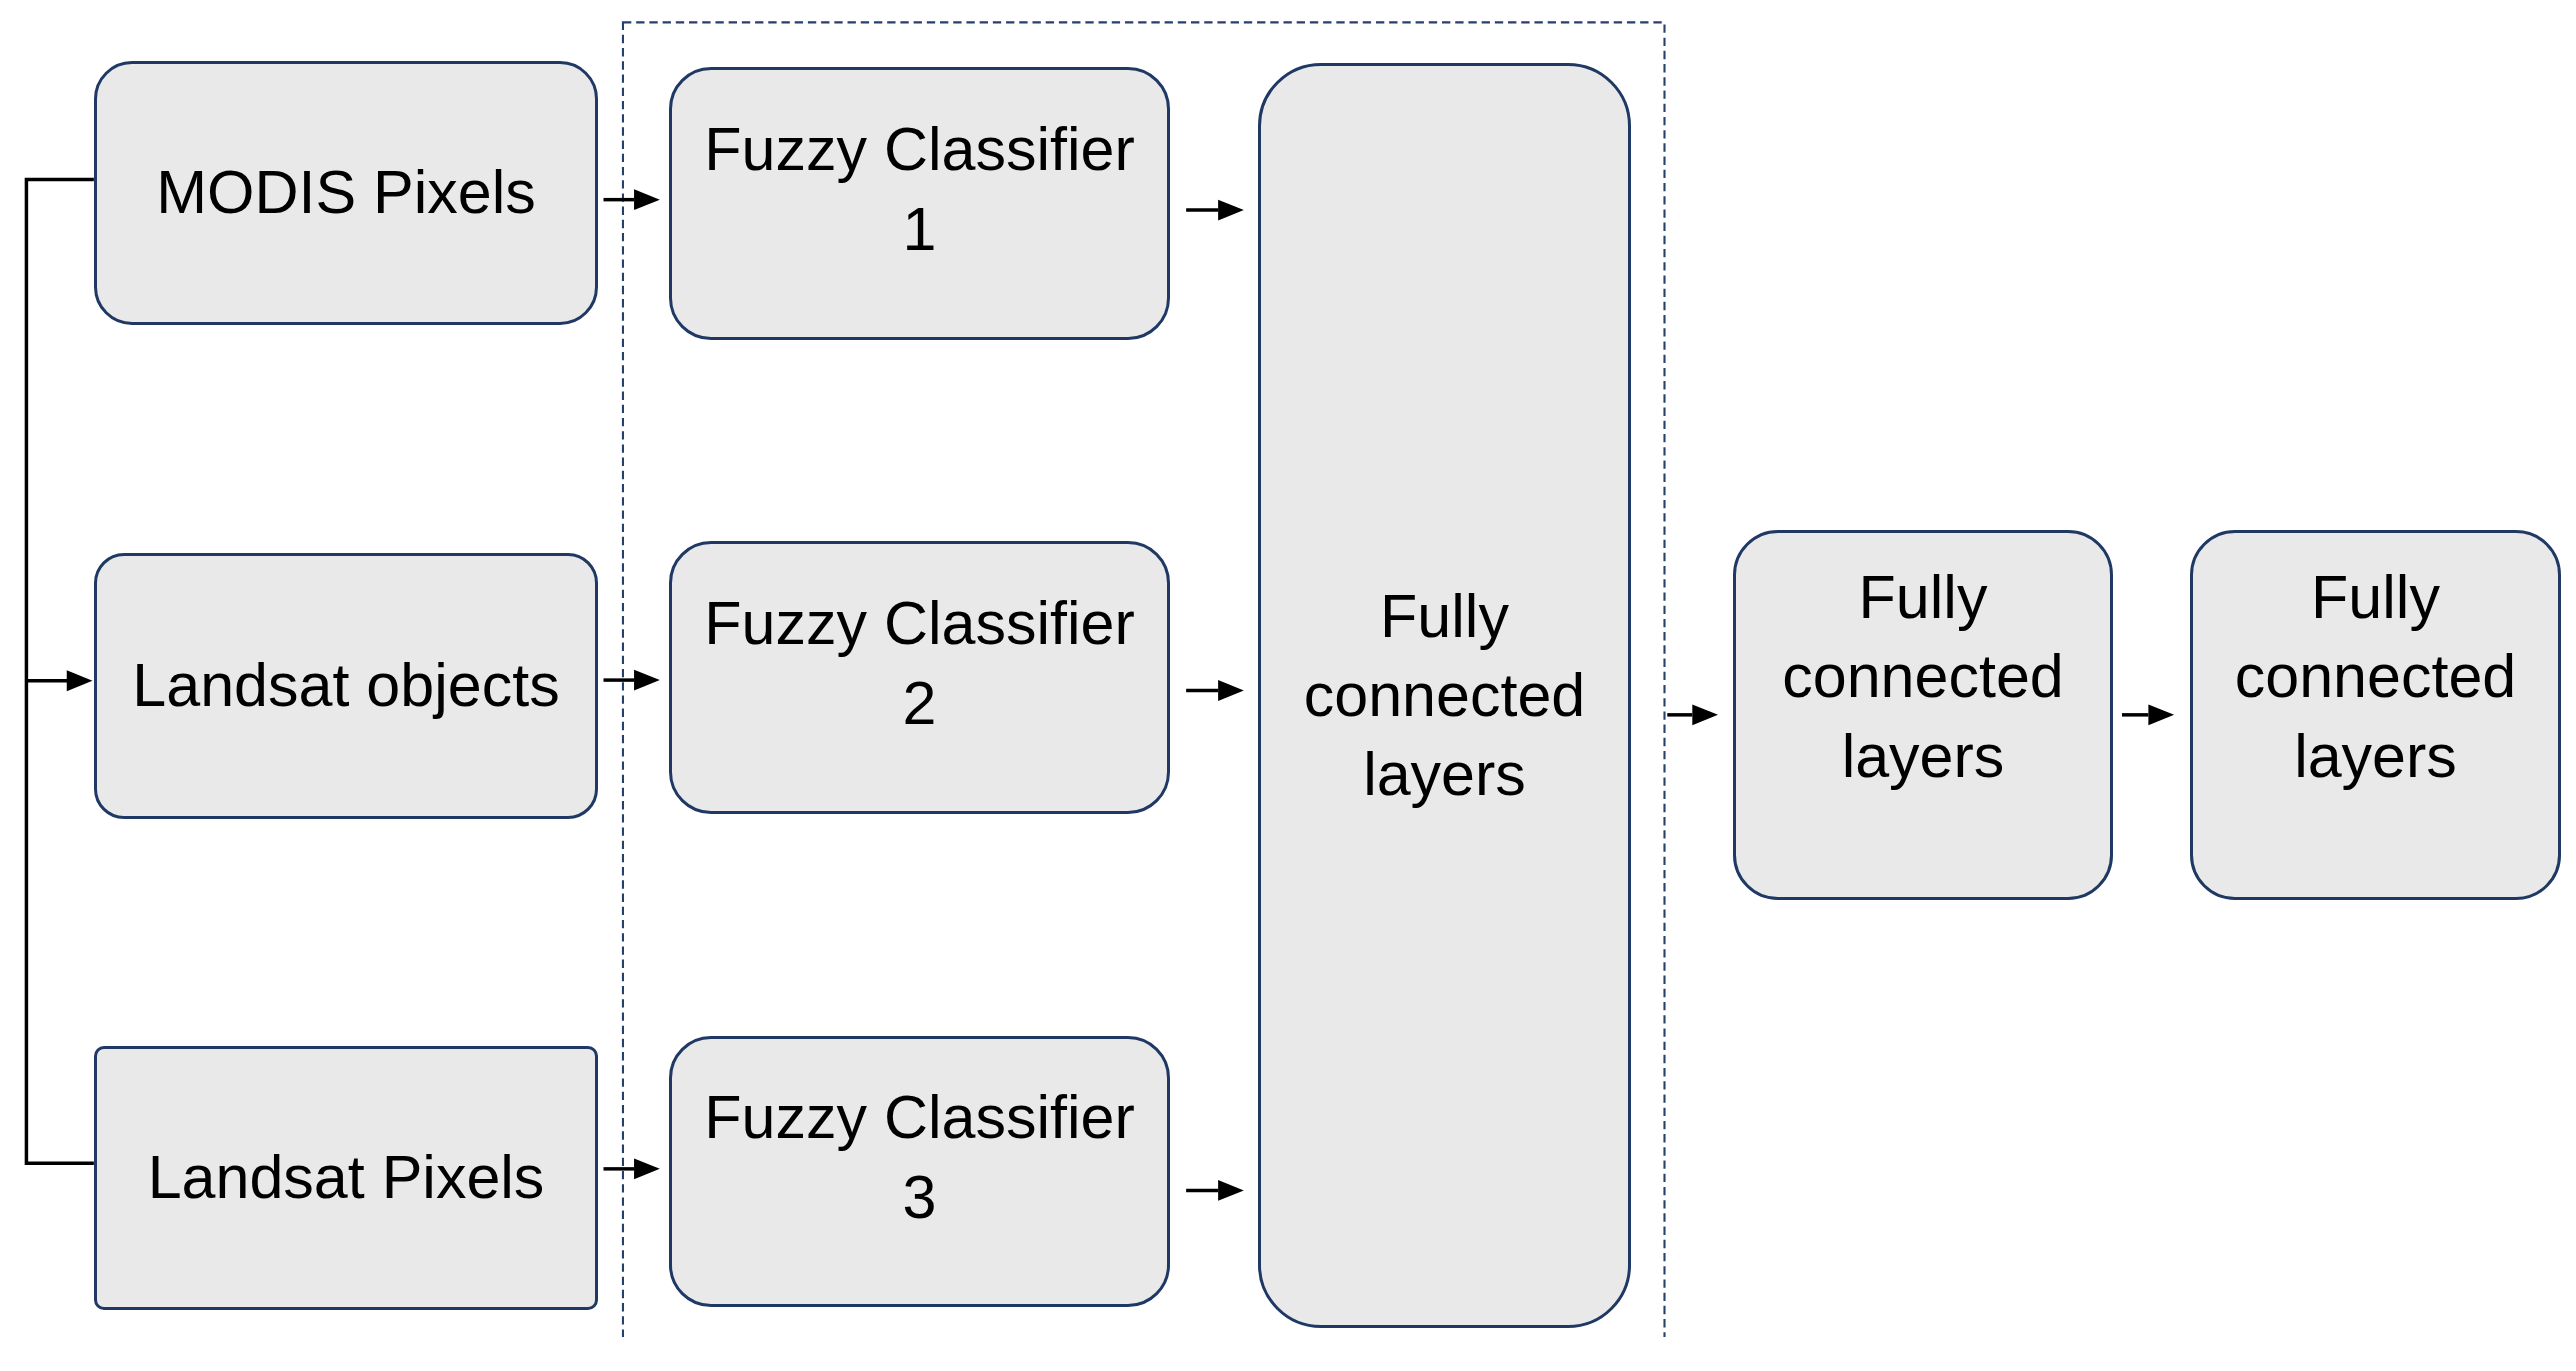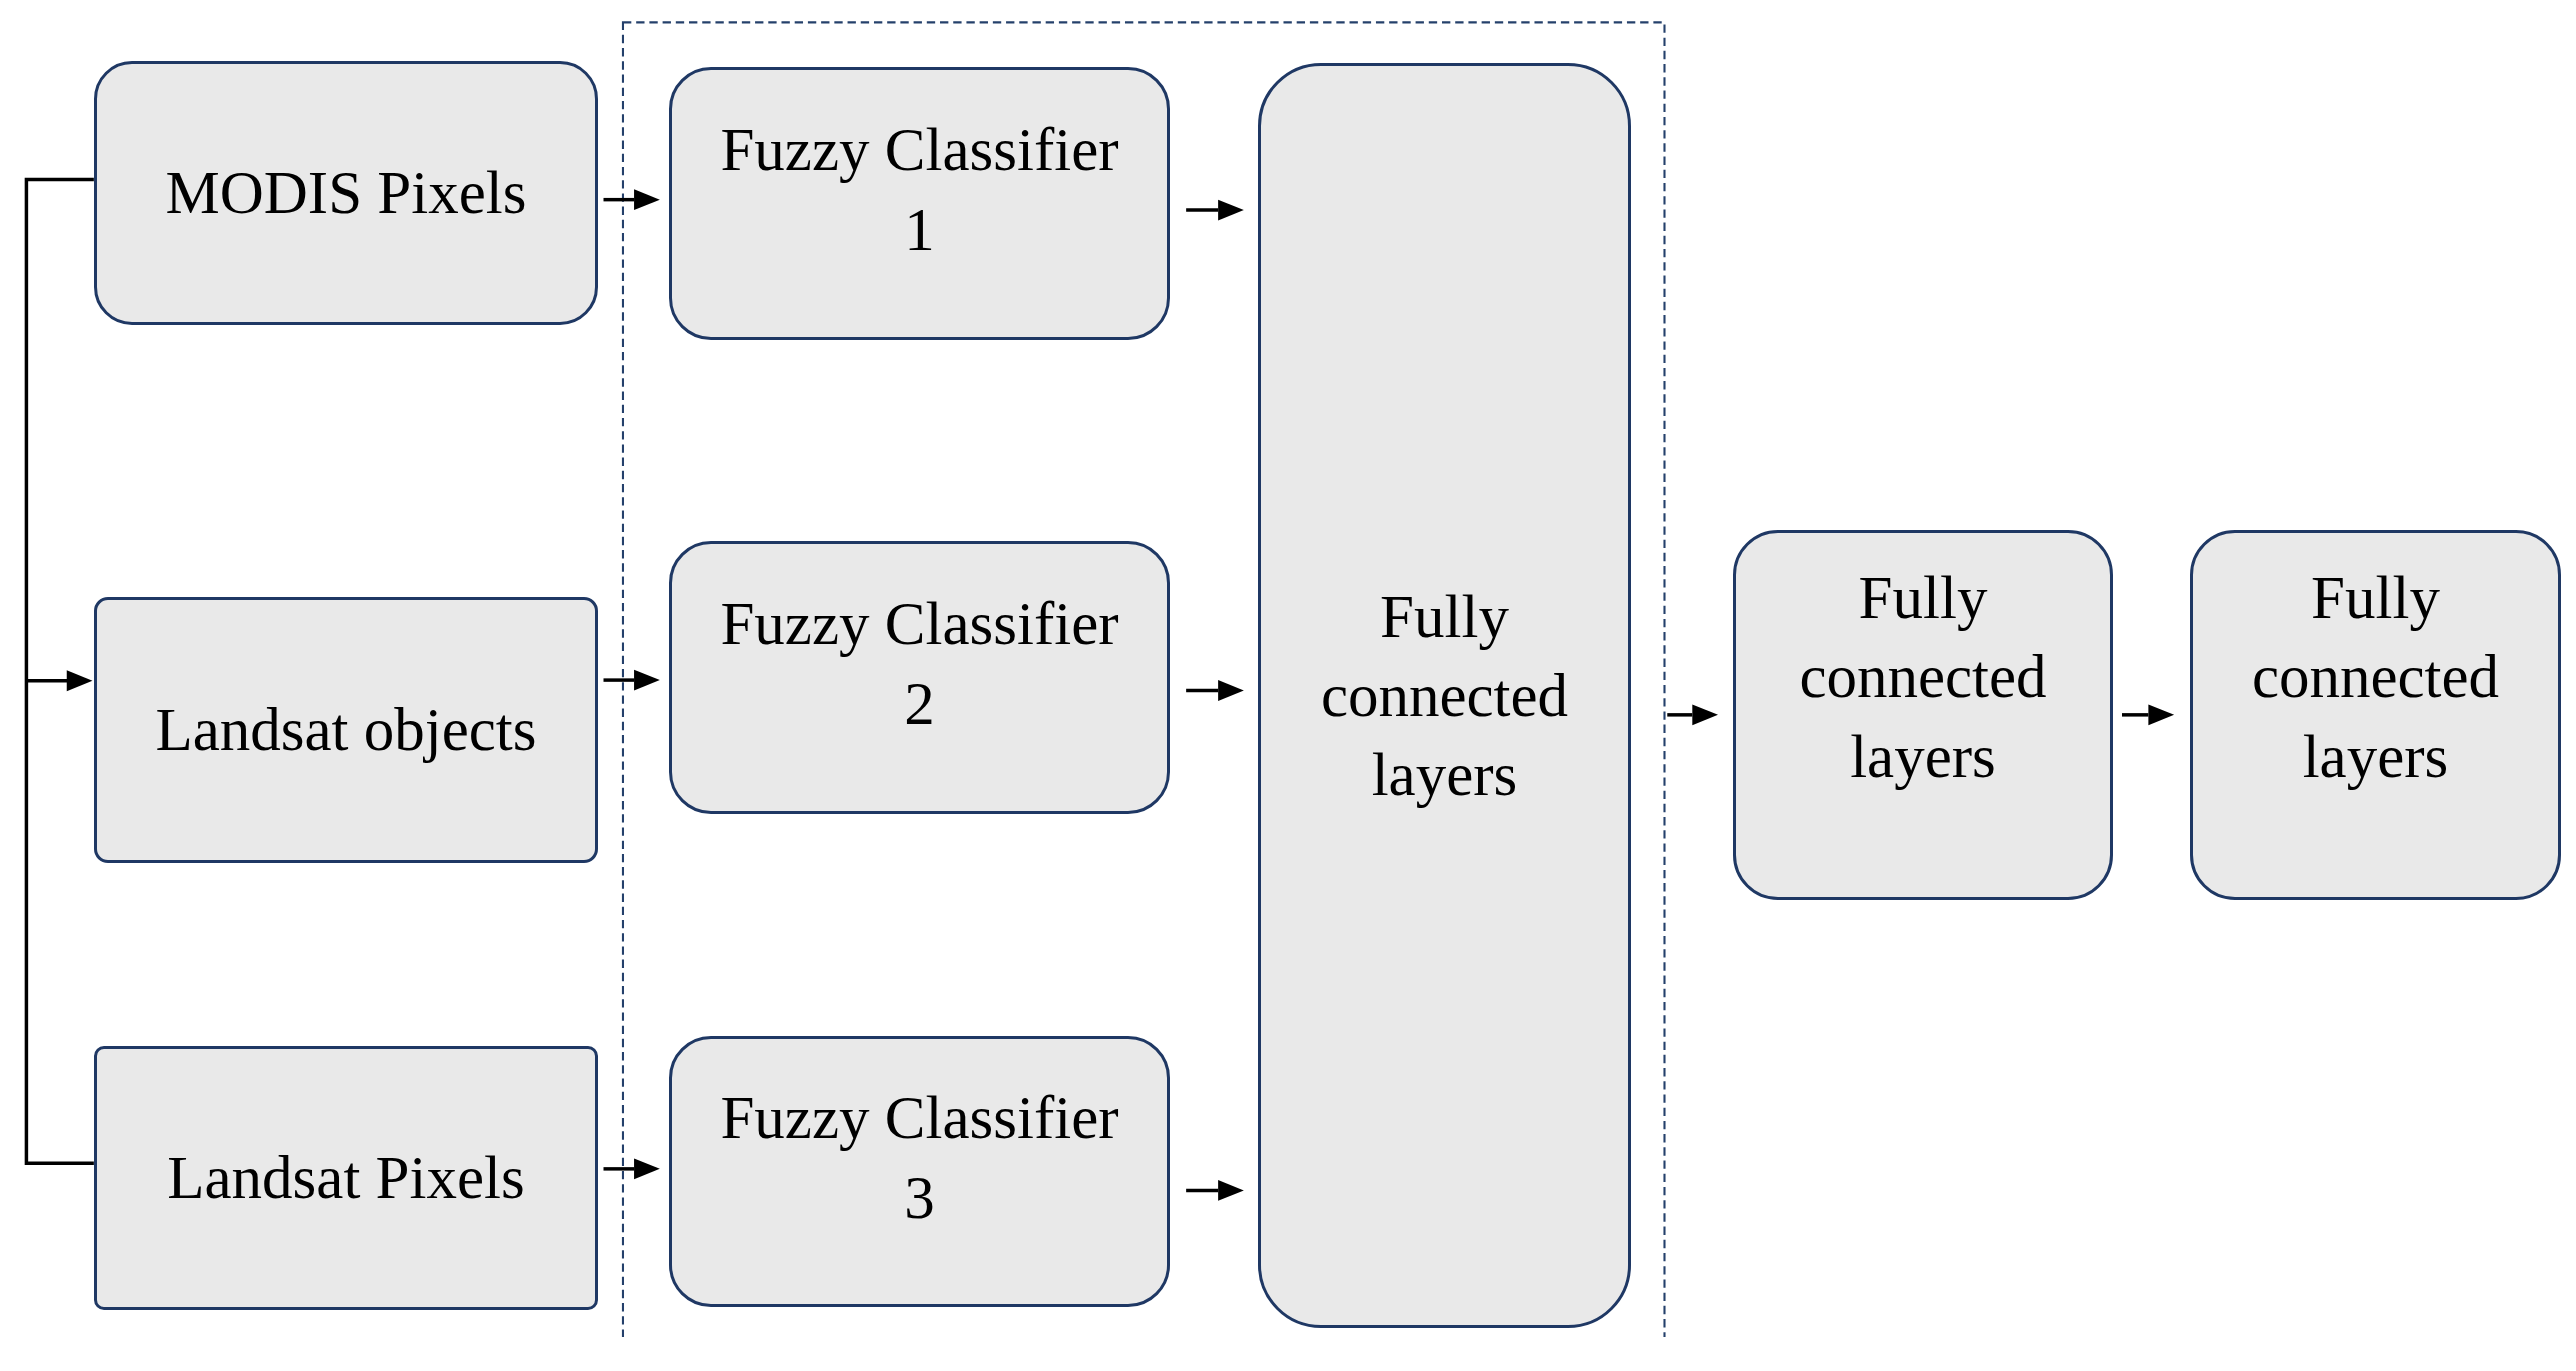--- a/index.html
+++ b/index.html
@@ -5,21 +5,21 @@
   html, body {
     margin: 0;
     padding: 0;
     background: var(--background, #ffffff);
   }
   .canvas {
     position: relative;
     width: 2576px;
     height: 1337px;
     background: var(--background, #ffffff);
-    font-family: Liberation Serif, serif;
+    font-family: Liberation Sans, sans-serif;
     color: var(--text, #000000);
     overflow: hidden;
   }
   .wires {
     position: absolute;
     left: 0; top: 0;
     width: 2576px;
     height: 1372px;
   }
   .wires line, .wires polyline {
@@ -88,21 +88,21 @@
     <polygon points="2471,1028 2434,1013 2434,1043"></polygon>
 
     <line x1="3052" y1="1028" x2="3090" y2="1028"></line>
     <polygon points="3127,1028 3090,1013 3090,1043"></polygon>
   </svg>
 
   <div class="node" style="left:94px; top:61px; width:504px; height:264px; border-radius:38px;">
     <div class="node-label">MODIS Pixels</div>
   </div>
 
-  <div class="node" style="left:94px; top:553px; width:504px; height:266px; border-radius:14px;margin-top:44px;">
+  <div class="node" style="left:94px; top:553px; width:504px; height:266px; border-radius:30px;">
     <div class="node-label">Landsat objects</div>
   </div>
 
   <div class="node" style="left:94px; top:1046px; width:504px; height:264px; border-radius:10px;">
     <div class="node-label">Landsat Pixels</div>
   </div>
 
   <div class="node" style="left:669px; top:67px; width:501px; height:273px; border-radius:42px; padding-bottom:28px;">
     <div class="node-label">Fuzzy Classifier
 1</div>

